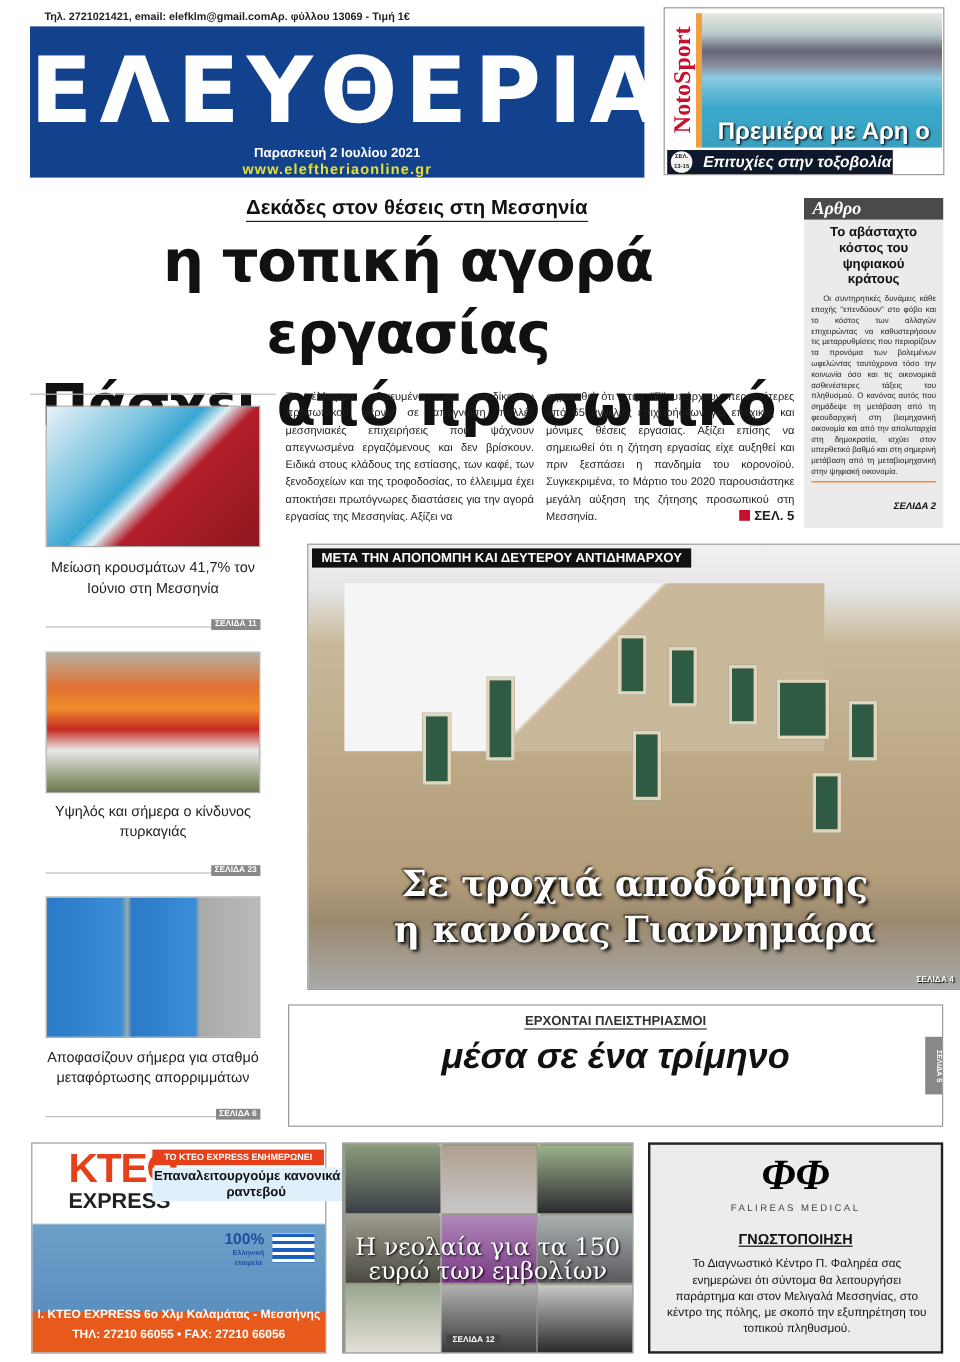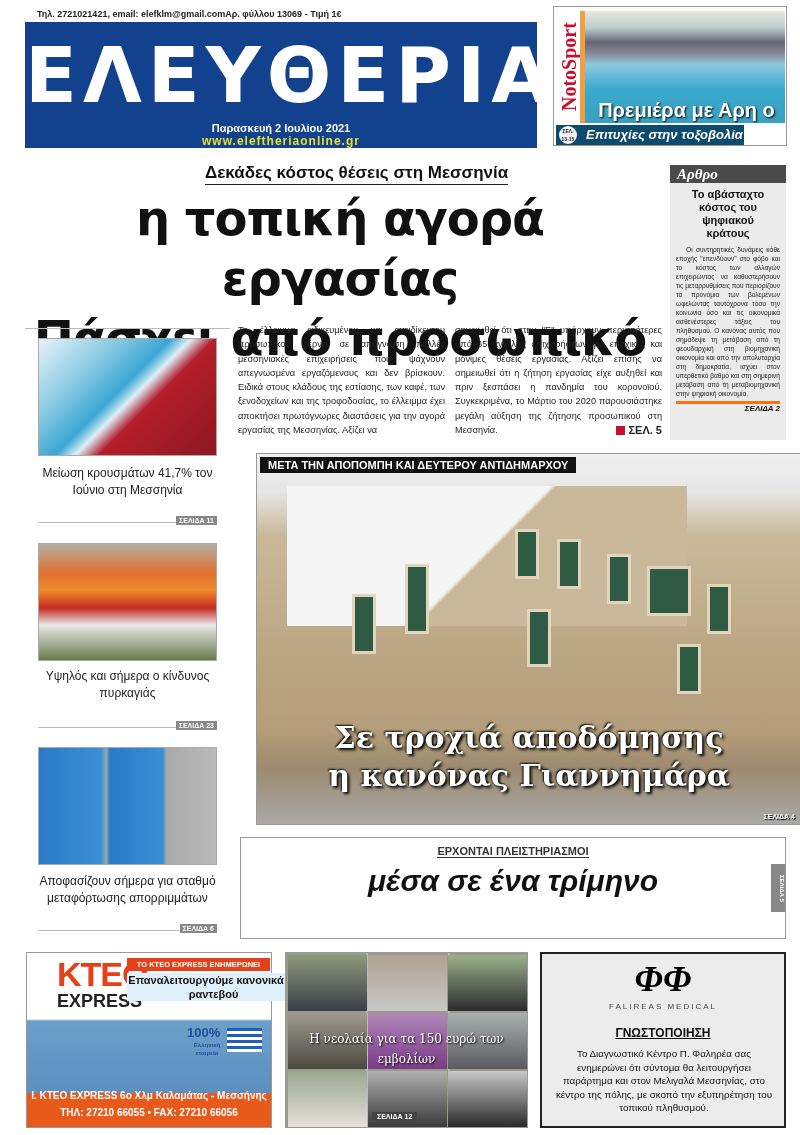--- a/index.html
+++ b/index.html
@@ -10,29 +10,29 @@
 #masthead{left:25px;top:22px;width:512px;height:126px;background:#12418e}
 #logo{position:absolute;left:0;top:4px;width:100%;text-align:center;font-family:"DejaVu Sans",sans-serif;font-weight:bold;color:#fff;font-size:76px;letter-spacing:6px;line-height:100px}
 #mh-date{position:absolute;left:0;width:100%;top:100px;text-align:center;color:#fff;font-size:11px;font-weight:bold}
 #mh-url{position:absolute;left:0;width:100%;top:112px;text-align:center;color:#e8e030;font-size:12px;font-weight:bold;letter-spacing:1px}
 
 #noto{left:553px;top:6px;width:234px;height:140px;border:1px solid #999;background:#fff}
 #noto-brand{position:absolute;left:4px;top:4px;width:22px;height:112px;color:#c8102e;font-family:"Liberation Serif",serif;font-weight:bold;font-size:20px;writing-mode:vertical-rl;transform:rotate(180deg);text-align:center}
 #noto-bar{position:absolute;left:26px;top:4px;width:5px;height:112px;background:#f0a040}
 #noto-photo{position:absolute;left:31px;top:4px;width:200px;height:112px;background:linear-gradient(#e8e8e0 0%,#bcc 15%,#667 28%,#889 38%,#8cc9e0 48%,#3aa9cc 70%,#3aa0c0 100%)}
 #noto-head{position:absolute;left:35px;top:92px;width:195px;text-align:center;color:#fff;font-weight:bold;font-size:20px;text-shadow:1px 1px 2px #000}
-#noto-foot{position:absolute;left:2px;top:118px;width:188px;height:20px;background:#0c4a6e;color:#fff}
+#noto-foot{position:absolute;left:2px;top:118px;width:188px;height:20px;background:#0f172a;color:#fff}
 #noto-pg{position:absolute;left:3px;top:1px;width:18px;height:18px;border-radius:50%;background:#f2f2f2;color:#222;font-size:5px;font-weight:bold;text-align:center;line-height:8px;padding-top:1px}
 #noto-sub{position:absolute;left:30px;top:2px;font-style:italic;font-weight:bold;font-size:13px}
 
 #arthro{left:670px;top:165px;width:116px;height:275px;background:#ebebeb}
 #arthro-label{height:18px;background:#4a4a4a;color:#fff;font-family:"Liberation Serif",serif;font-style:italic;font-weight:bold;font-size:15px;padding-left:7px;line-height:18px}
 #arthro-title{text-align:center;font-weight:bold;font-size:11px;line-height:13px;margin:5px 18px 5px}
 #arthro-body{font-size:6.6px;line-height:9px;text-align:justify;margin:0 6px;text-indent:10px;color:#222}
-#arthro-pg{margin:3px 6px 0;border-top:3px solid #f97316;text-align:right;font-style:italic;font-weight:bold;font-size:8px;padding-top:0}
+#arthro-pg{margin:3px 6px 0;border-top:1px solid #f97316;text-align:right;font-style:italic;font-weight:bold;font-size:8px;padding-top:15px}
 
 #kicker{left:205px;top:163px;font-size:17px;font-weight:bold;border-bottom:1px solid #222;padding-bottom:1px}
 #headline{left:15px;top:188px;width:650px;text-align:center;font-family:"DejaVu Sans",sans-serif;font-weight:bold;font-size:48px;line-height:60px;letter-spacing:-1px}
 
 .col{font-size:9.2px;line-height:14.3px;text-align:justify;color:#222}
 #col1{left:238px;top:323px;width:207px}
 #col2{left:455px;top:323px;width:207px}
 .sel5{font-weight:bold;font-size:11px}
 .sq{display:inline-block;width:9px;height:9px;background:#c8102e;vertical-align:-1px;margin-right:3px}
 
@@ -61,21 +61,21 @@
 #kteo-logo2{position:absolute;left:30px;top:38px;color:#222;font-size:18px;font-weight:bold;line-height:20px}
 #kteo-banner{position:absolute;left:100px;top:5px;width:143px;background:#e6401a;color:#fff;font-size:7.5px;font-weight:bold;text-align:center;padding:2px 0}
 #kteo-msg{position:absolute;left:100px;top:20px;width:173px;text-align:center;font-size:11px;font-weight:bold;line-height:14px;color:#111;background:#dff0fa}
 #kteo-100{position:absolute;left:160px;top:72px;color:#1d4fa1;font-size:13px;font-weight:bold}
 #kteo-greek{position:absolute;left:160px;top:88px;width:40px;color:#1d4fa1;font-size:6px;font-weight:bold;text-align:center;line-height:8px}
 #kteo-flag{position:absolute;left:200px;top:75px;width:35px;height:24px;background:repeating-linear-gradient(180deg,#1d5fbf 0 3px,#fff 3px 6px)}
 #kteo-addr{position:absolute;left:0;width:100%;top:137px;text-align:center;color:#fff;font-size:10px;font-weight:bold}
 #kteo-tel{position:absolute;left:0;width:100%;top:154px;text-align:center;color:#fff;font-size:10px;font-weight:bold}
 #youth{left:285px;top:952px;width:243px;height:176px;border:1px solid #999;background:repeating-linear-gradient(90deg,#9a9a8a 0 80px,#bbb 80px 82px),linear-gradient(#888,#666);overflow:hidden}
 .tile{position:absolute;width:79px;height:56px}
-#youth-title{position:absolute;left:0;width:100%;top:76px;text-align:center;color:#fff;font-family:"DejaVu Serif",serif;font-size:12px;line-height:20px;text-shadow:1px 1px 2px #000}
+#youth-title{position:absolute;left:0;width:100%;top:76px;text-align:center;color:#fff;font-family:"DejaVu Serif",serif;font-size:20px;line-height:20px;text-shadow:1px 1px 2px #000}
 #youth-pg{position:absolute;left:86px;top:159px;background:#444;color:#fff;font-size:7px;font-weight:bold;padding:1px 5px}
 #ad-med{left:540px;top:952px;width:246px;height:176px;border:2px solid #222;background:#ececec}
 #med-logo{position:absolute;left:0;width:100%;top:6px;text-align:center;font-family:"Liberation Serif",serif;font-style:italic;font-weight:bold;font-size:36px;color:#000000;line-height:38px}
 #med-name{position:absolute;left:0;width:100%;top:48px;text-align:center;font-size:8px;letter-spacing:2px;color:#444}
 #med-title{position:absolute;left:0;width:100%;top:72px;text-align:center;font-size:12px;font-weight:bold;text-decoration:underline}
 #med-body{position:absolute;left:10px;width:224px;top:93px;font-size:9.8px;line-height:13.5px;text-align:center;color:#111}
 </style>
 </head>
 <body>
 
@@ -93,21 +93,21 @@
   <div id="noto-brand">NotoSport</div>
   <div id="noto-bar"></div>
   <div id="noto-photo"></div>
   <div id="noto-head">Πρεμιέρα με Αρη ο ΝΟΚ</div>
   <div id="noto-foot">
     <div id="noto-pg">ΣΕΛ. 13-15</div>
     <div id="noto-sub">Επιτυχίες στην τοξοβολία</div>
   </div>
 </div>
 
-<div id="kicker" class="abs">Δεκάδες κόστος θέσεις στη Μεσσηνία</div>
+<div id="kicker" class="abs">Δεκάδες στον θέσεις στη Μεσσηνία</div>
 <div id="headline" class="abs">
   <div>η τοπική αγορά εργασίας</div>
   <div>Πάσχει από προσωπικό</div>
 </div>
 
 <div id="arthro" class="abs">
   <div id="arthro-label">Αρθρο</div>
   <div id="arthro-title">Το αβάσταχτο κόστος του ψηφιακού κράτους</div>
   <div id="arthro-body">Οι συντηρητικές δυνάμεις κάθε εποχής "επενδύουν" στο φόβο και το κόστος των αλλαγών επιχειρώντας να καθυστερήσουν τις μεταρρυθμίσεις που περιορίζουν τα προνόμια των βολεμένων ωφελώντας ταυτόχρονα τόσο την κοινωνία όσο και τις οικονομικά ασθενέστερες τάξεις του πληθυσμού. Ο κανόνας αυτός που σημάδεψε τη μετάβαση από τη φεουδαρχική στη βιομηχανική οικονομία και από την απολυταρχία στη δημοκρατία, ισχύει στον υπερθετικό βαθμό και στη σημερινή μετάβαση από τη μεταβιομηχανική στην ψηφιακή οικονομία.</div>
   <div id="arthro-pg">ΣΕΛΙΔΑ 2</div>

